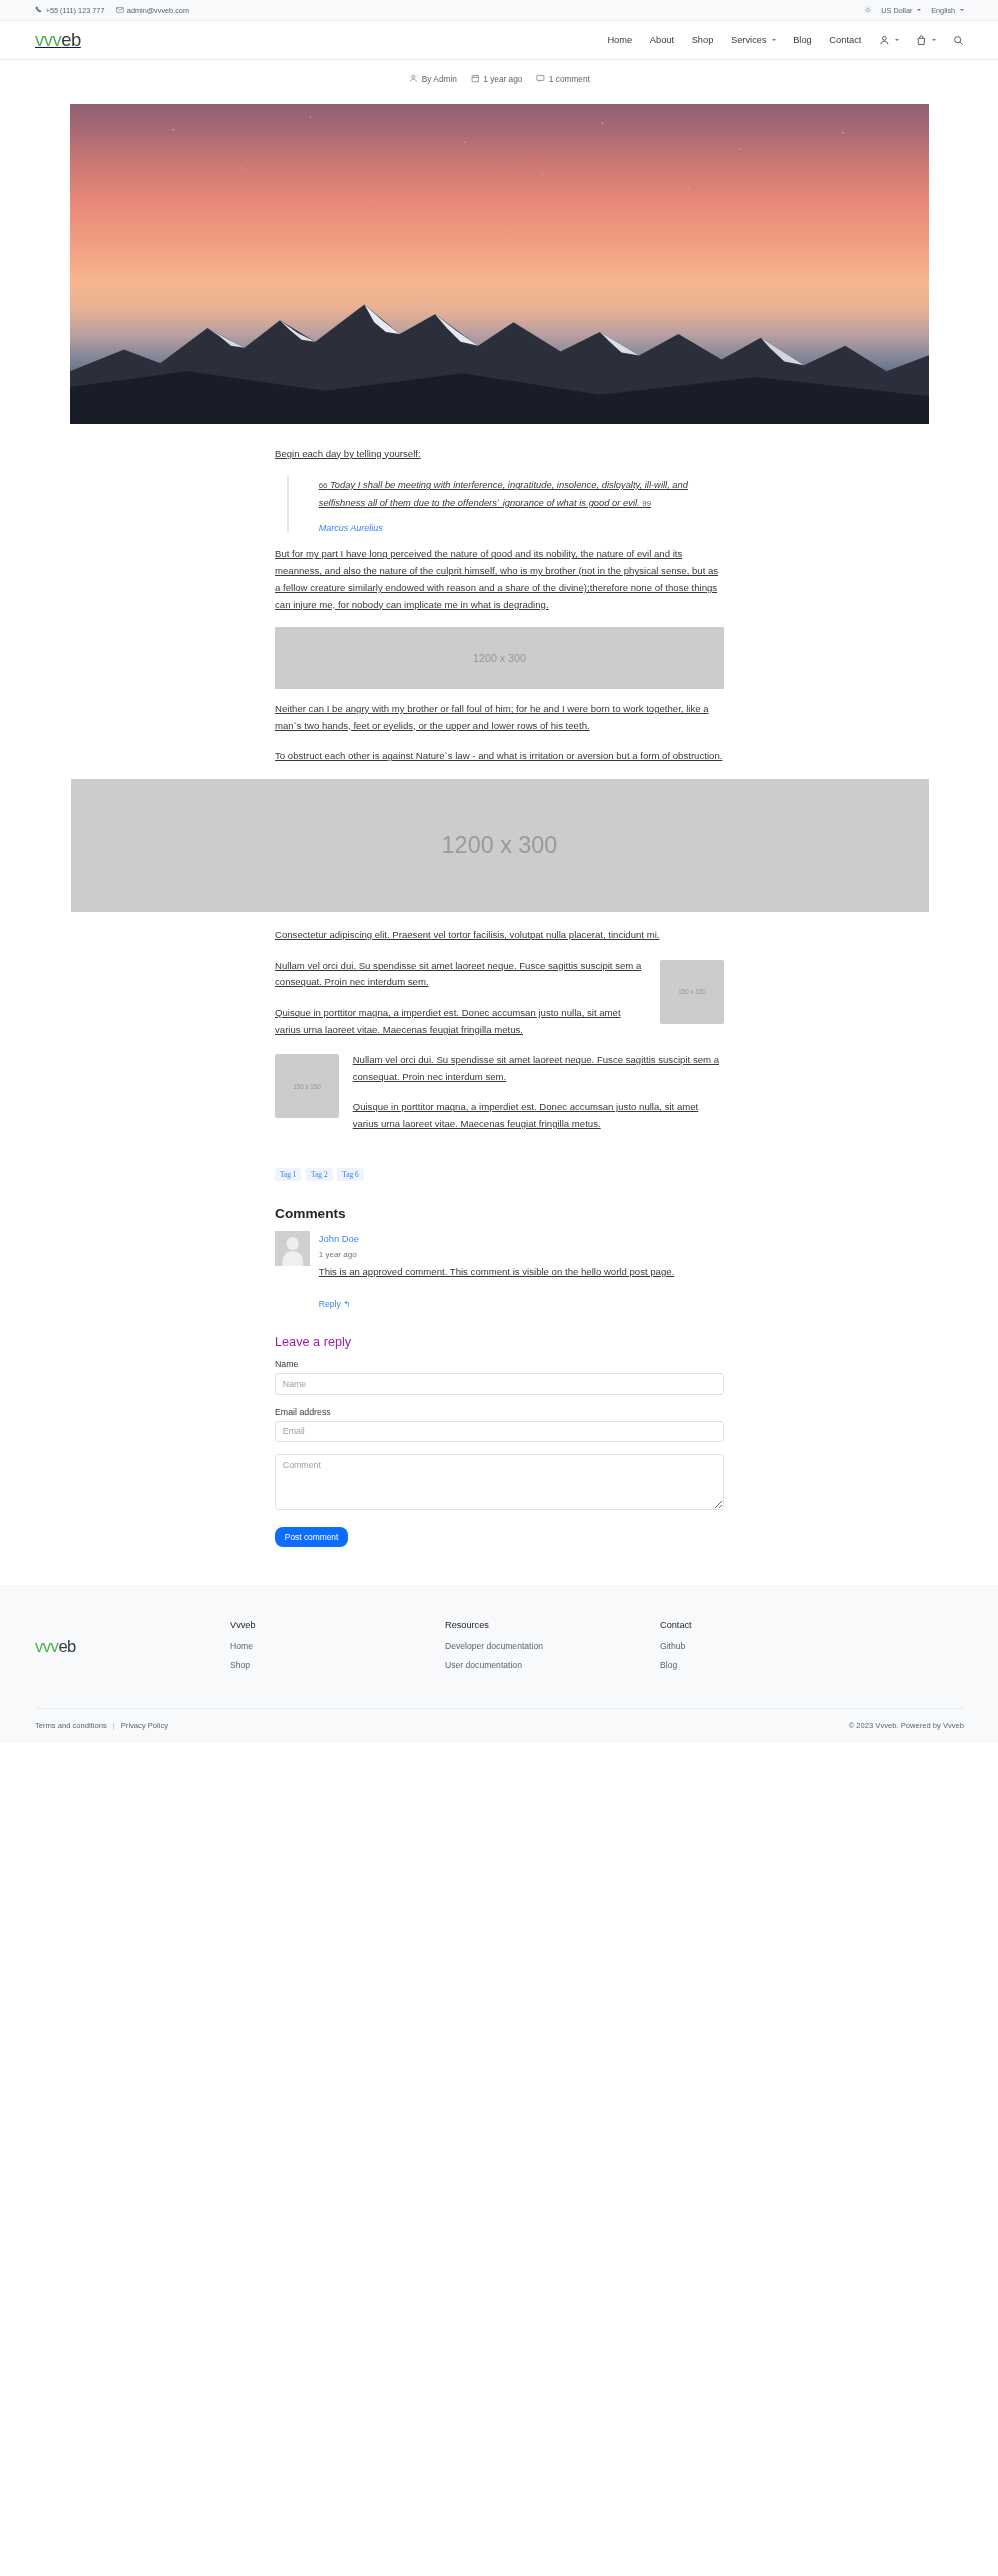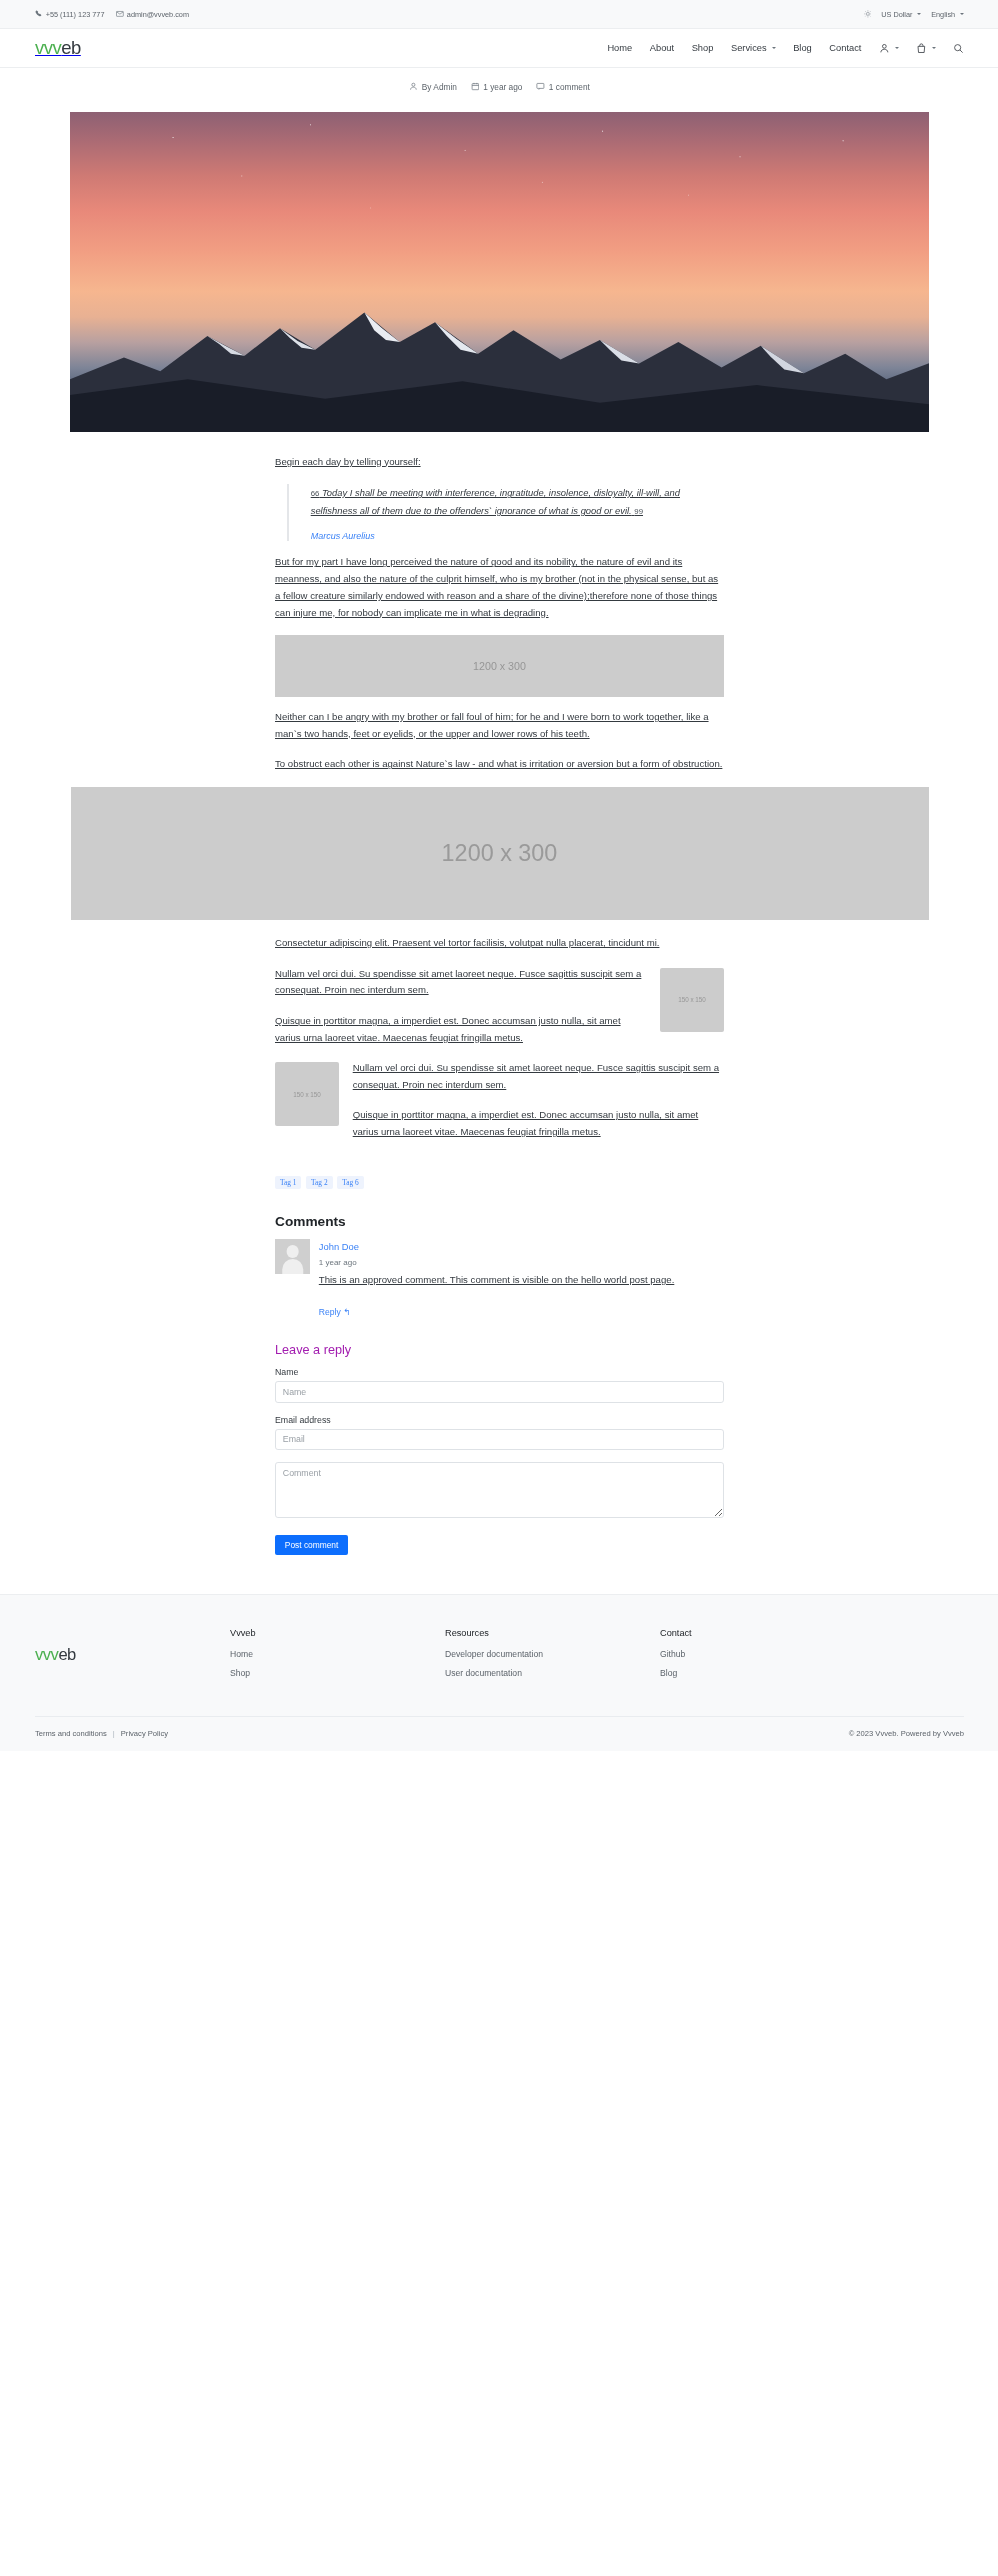--- a/index.html
+++ b/index.html
@@ -9,21 +9,21 @@
     background: #ffffff;
     font-family: "Liberation Sans", sans-serif;
     -webkit-font-smoothing: antialiased;
   }
   body { width: 999px; }
 
   
   .topbar {
     background: #f8f9fa;
     border-bottom: 1px solid #eceef0;
-    height: 29px;
+    height: 21px;
     display: flex;
     align-items: center;
     padding: 0 35px;
     font-size: 7.3px;
     color: #5c636a;
   }
   .topbar-left { display: flex; align-items: center; gap: 11.7px; }
   .topbar-right { margin-left: auto; display: flex; align-items: center; gap: 9.8px; text-align: right; }
   .tb-item { display: inline-flex; align-items: center; gap: 2.9px; white-space: nowrap; color:#5c636a; text-decoration:none;}
   .tb-ico { display:inline-block; width: 7.8px; height: 7.8px; }
@@ -112,21 +112,21 @@
   .content { width: 449px; margin: 0 auto; padding-top: 21.5px; }
   .content p {
     font-size: 9.6px;
     line-height: 1.75;
     color: #343a40;
     margin: 0 0 13.7px 0;
     text-decoration: underline;
   }
   blockquote {
     margin: 13.7px 0 13.7px 11.7px;
-    padding-left: 22px;
+    padding-left: 30px;
     border-left: 2px solid #e4e6e9;
   }
   blockquote .qtext {
     font-style: italic;
     font-size: 9.4px;
     line-height: 1.85;
     color: #343a40;
     margin: 0;
   }
   blockquote .qmark { font-size: 7.8px; color:#495057; font-style: normal; }
@@ -198,21 +198,21 @@
     font-family: "Liberation Sans", sans-serif;
     color: #343a40;
     background: #fff;
     margin-bottom: 11.7px;
     outline: none;
   }
   .finput::placeholder, .ftextarea::placeholder { color:#9aa0a6; }
   .ftextarea { height: 56px; resize: vertical; }
   .btn-primary {
     background: #0d6efd; border: none; color:#fff;
-    font-size: 8.4px; padding: 4.9px 9.8px; border-radius: 2px;
+    font-size: 8.4px; padding: 4.9px 9.8px; border-radius: 8px;
     font-family: "Liberation Sans", sans-serif; cursor: pointer; text-align: right;
   }
 
   
   .footer {
     background: #f8f9fa;
     border-top: 1px solid #eceef0;
     padding: 33px 35px 0 35px;
   }
   .footer-cols { display: flex; }

